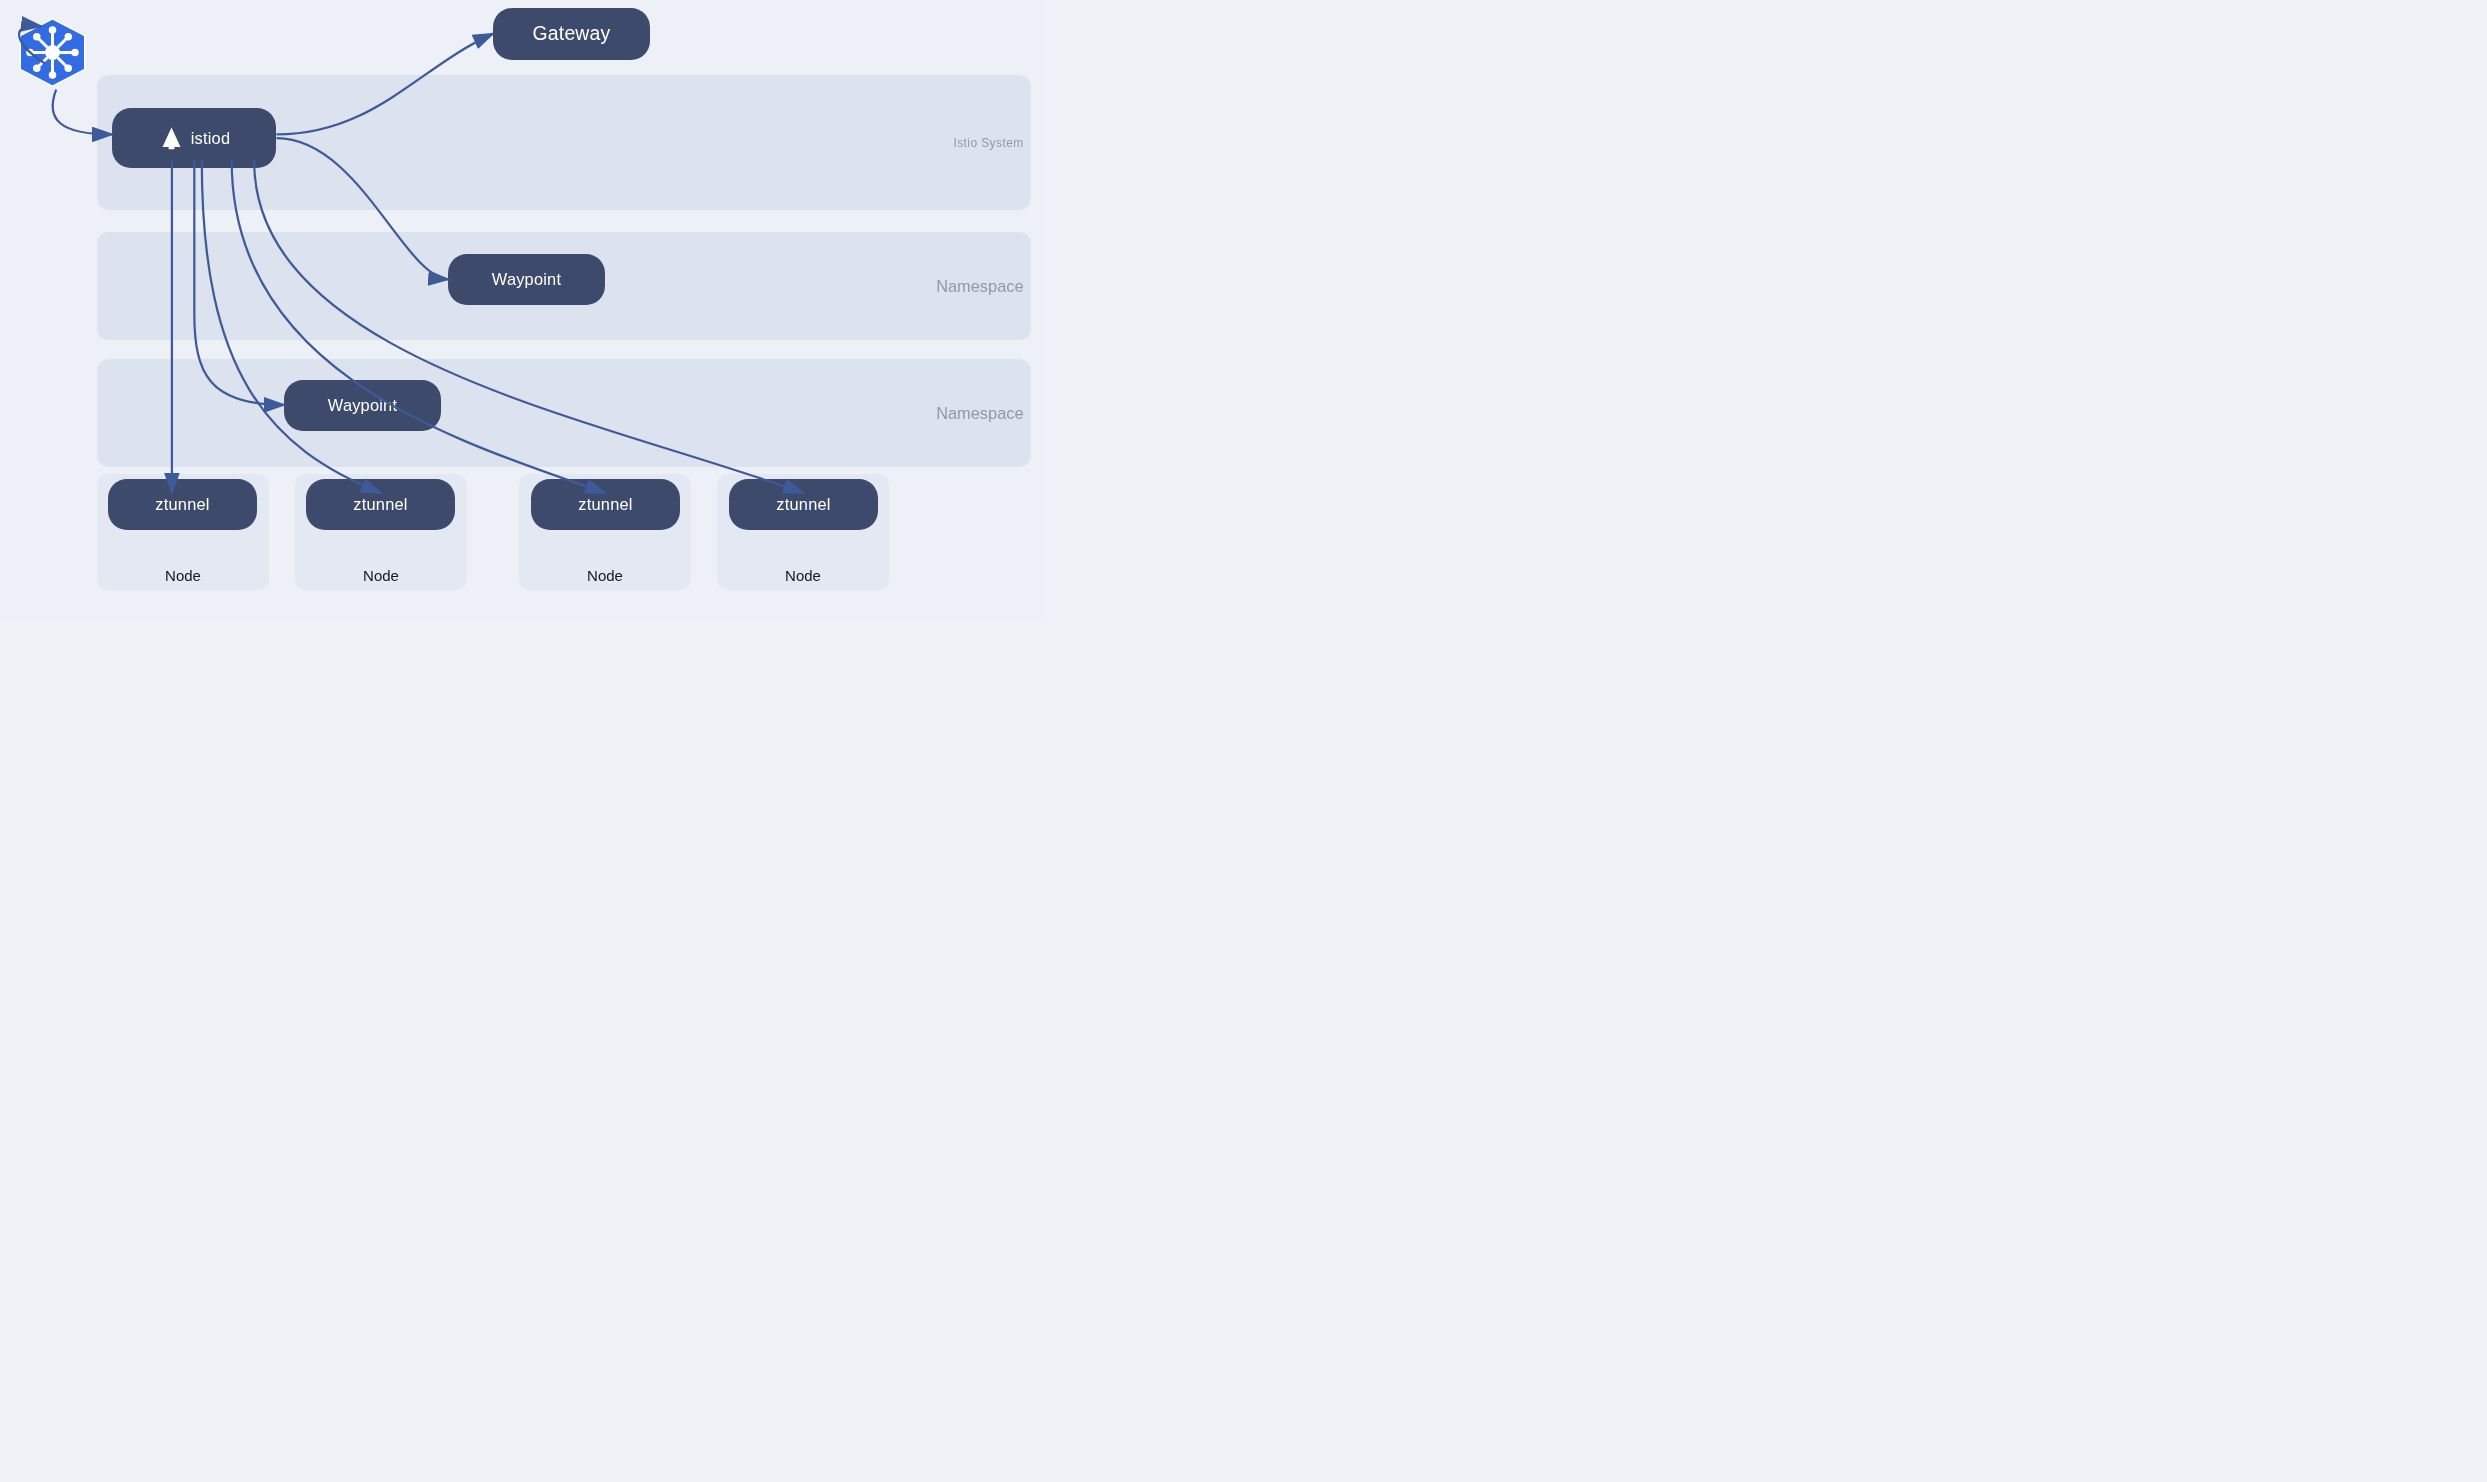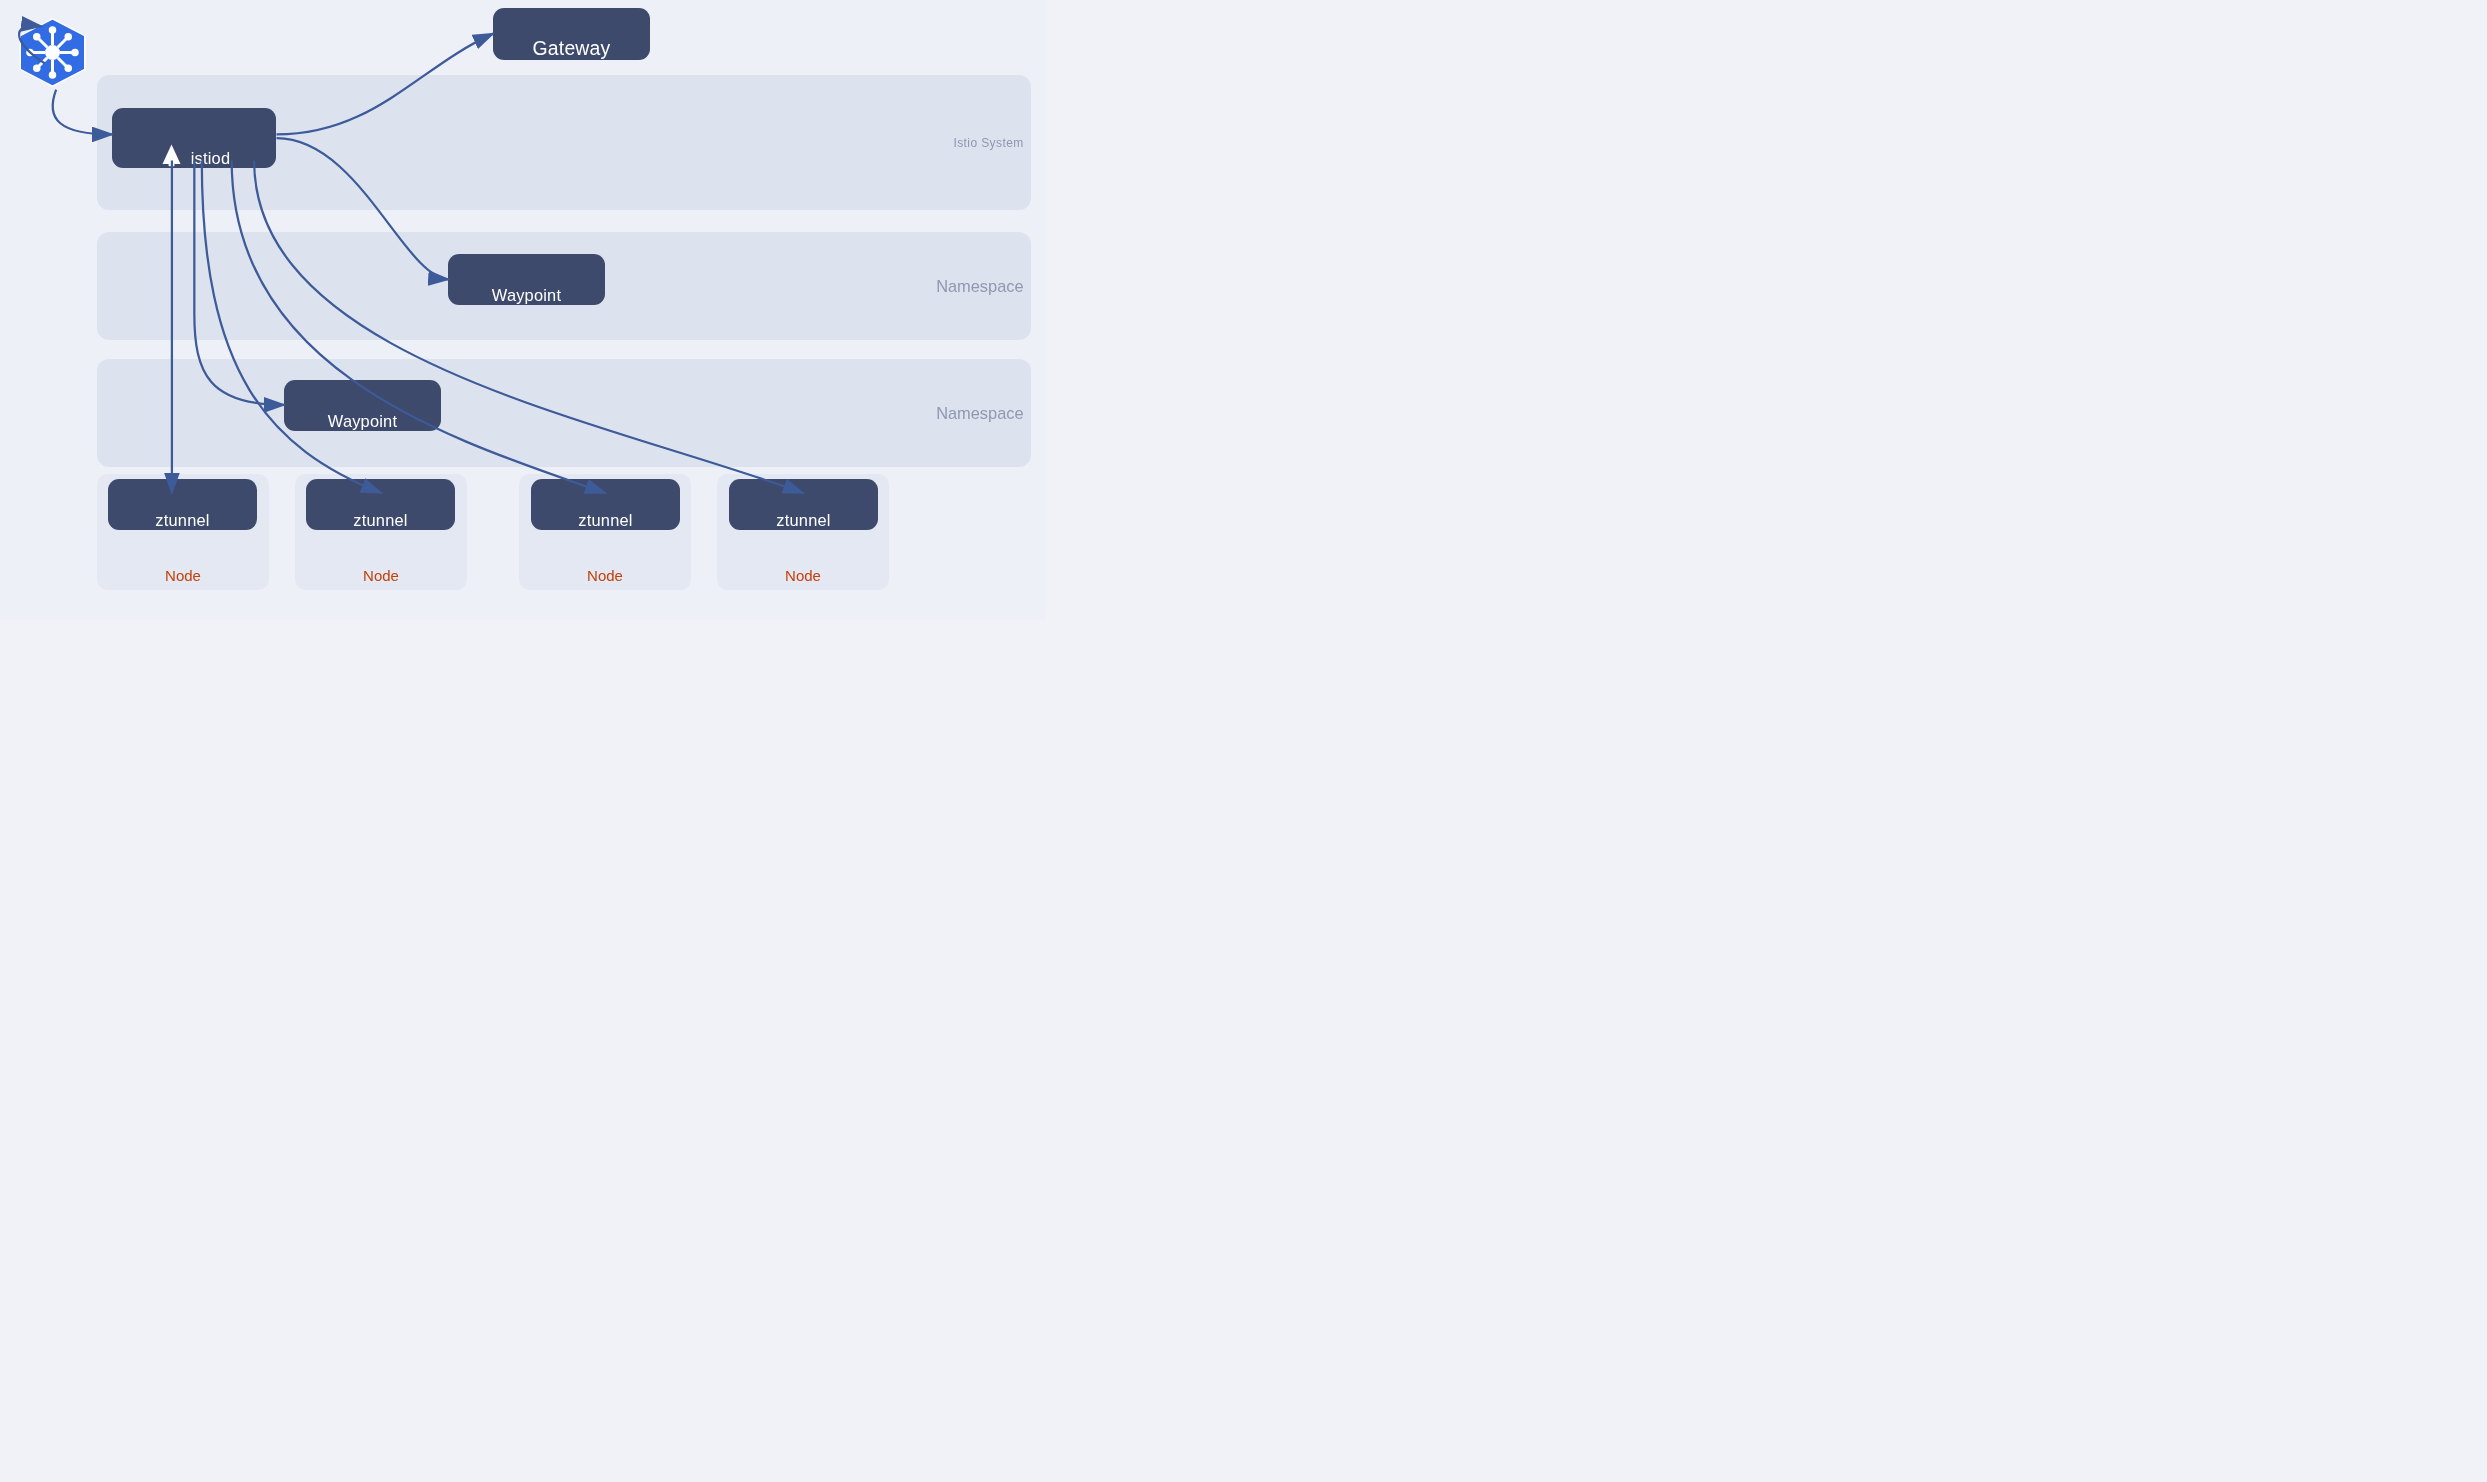--- a/index.html
+++ b/index.html
@@ -120,37 +120,37 @@
 
     .node-box-1 { left: 97px; width: 172px; }
     .node-box-2 { left: 295px; width: 172px; }
     .node-box-3 { left: 519px; width: 172px; }
     .node-box-4 { left: 717px; width: 172px; }
 
     .node-label {
       position: absolute;
       bottom: 36px;
       font-size: 15px;
-      color: #c2410c;
+      color: #0f172a;
       font-weight: 500;
       text-align: center;
     }
 
     .node-label-1 { left: 97px; width: 172px; }
     .node-label-2 { left: 295px; width: 172px; }
     .node-label-3 { left: 519px; width: 172px; }
     .node-label-4 { left: 717px; width: 172px; }
 
     
     .dark-box {
       position: absolute;
       background: #3d4a6b;
-      border-radius: 11px;
+      border-radius: 19px;
       display: flex;
-      align-items: flex-end;
+      align-items: center;
       justify-content: center;
       color: #fff;
       font-size: 16.4px;
       font-weight: 500;
       letter-spacing: 0.2px;
     }
 
     .box-gateway {
       top: 7.5px;
       left: 493px;

